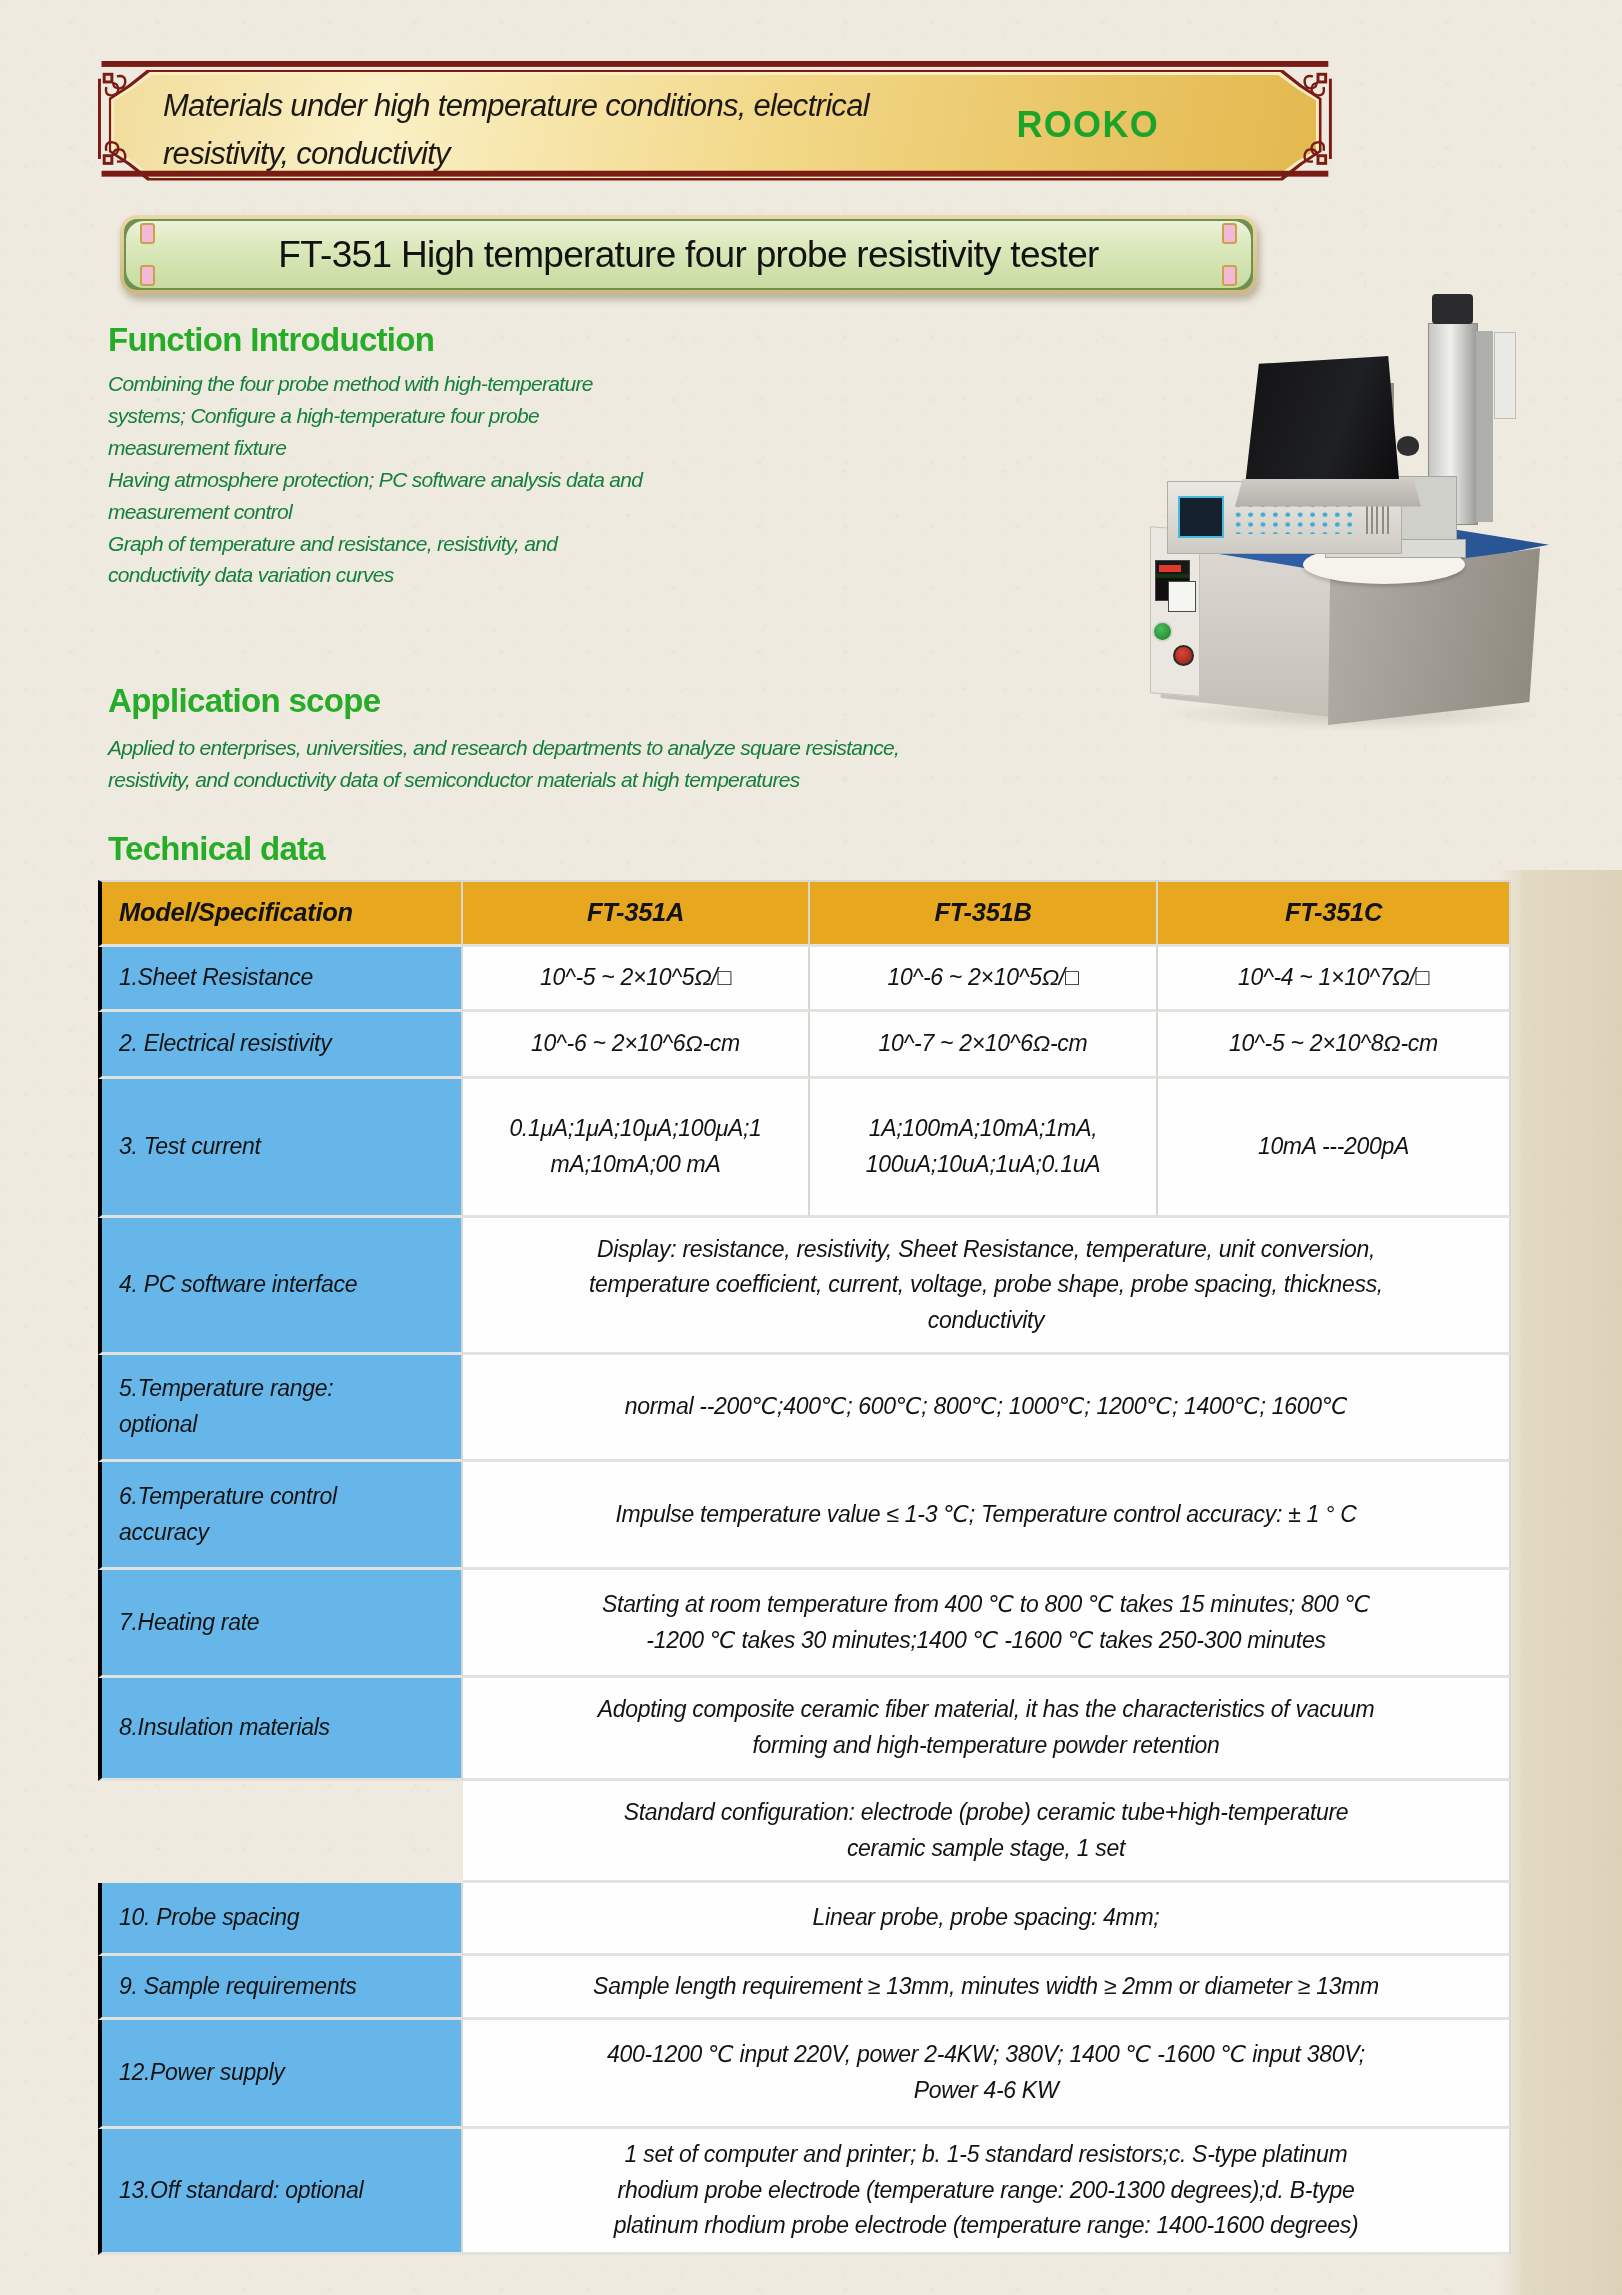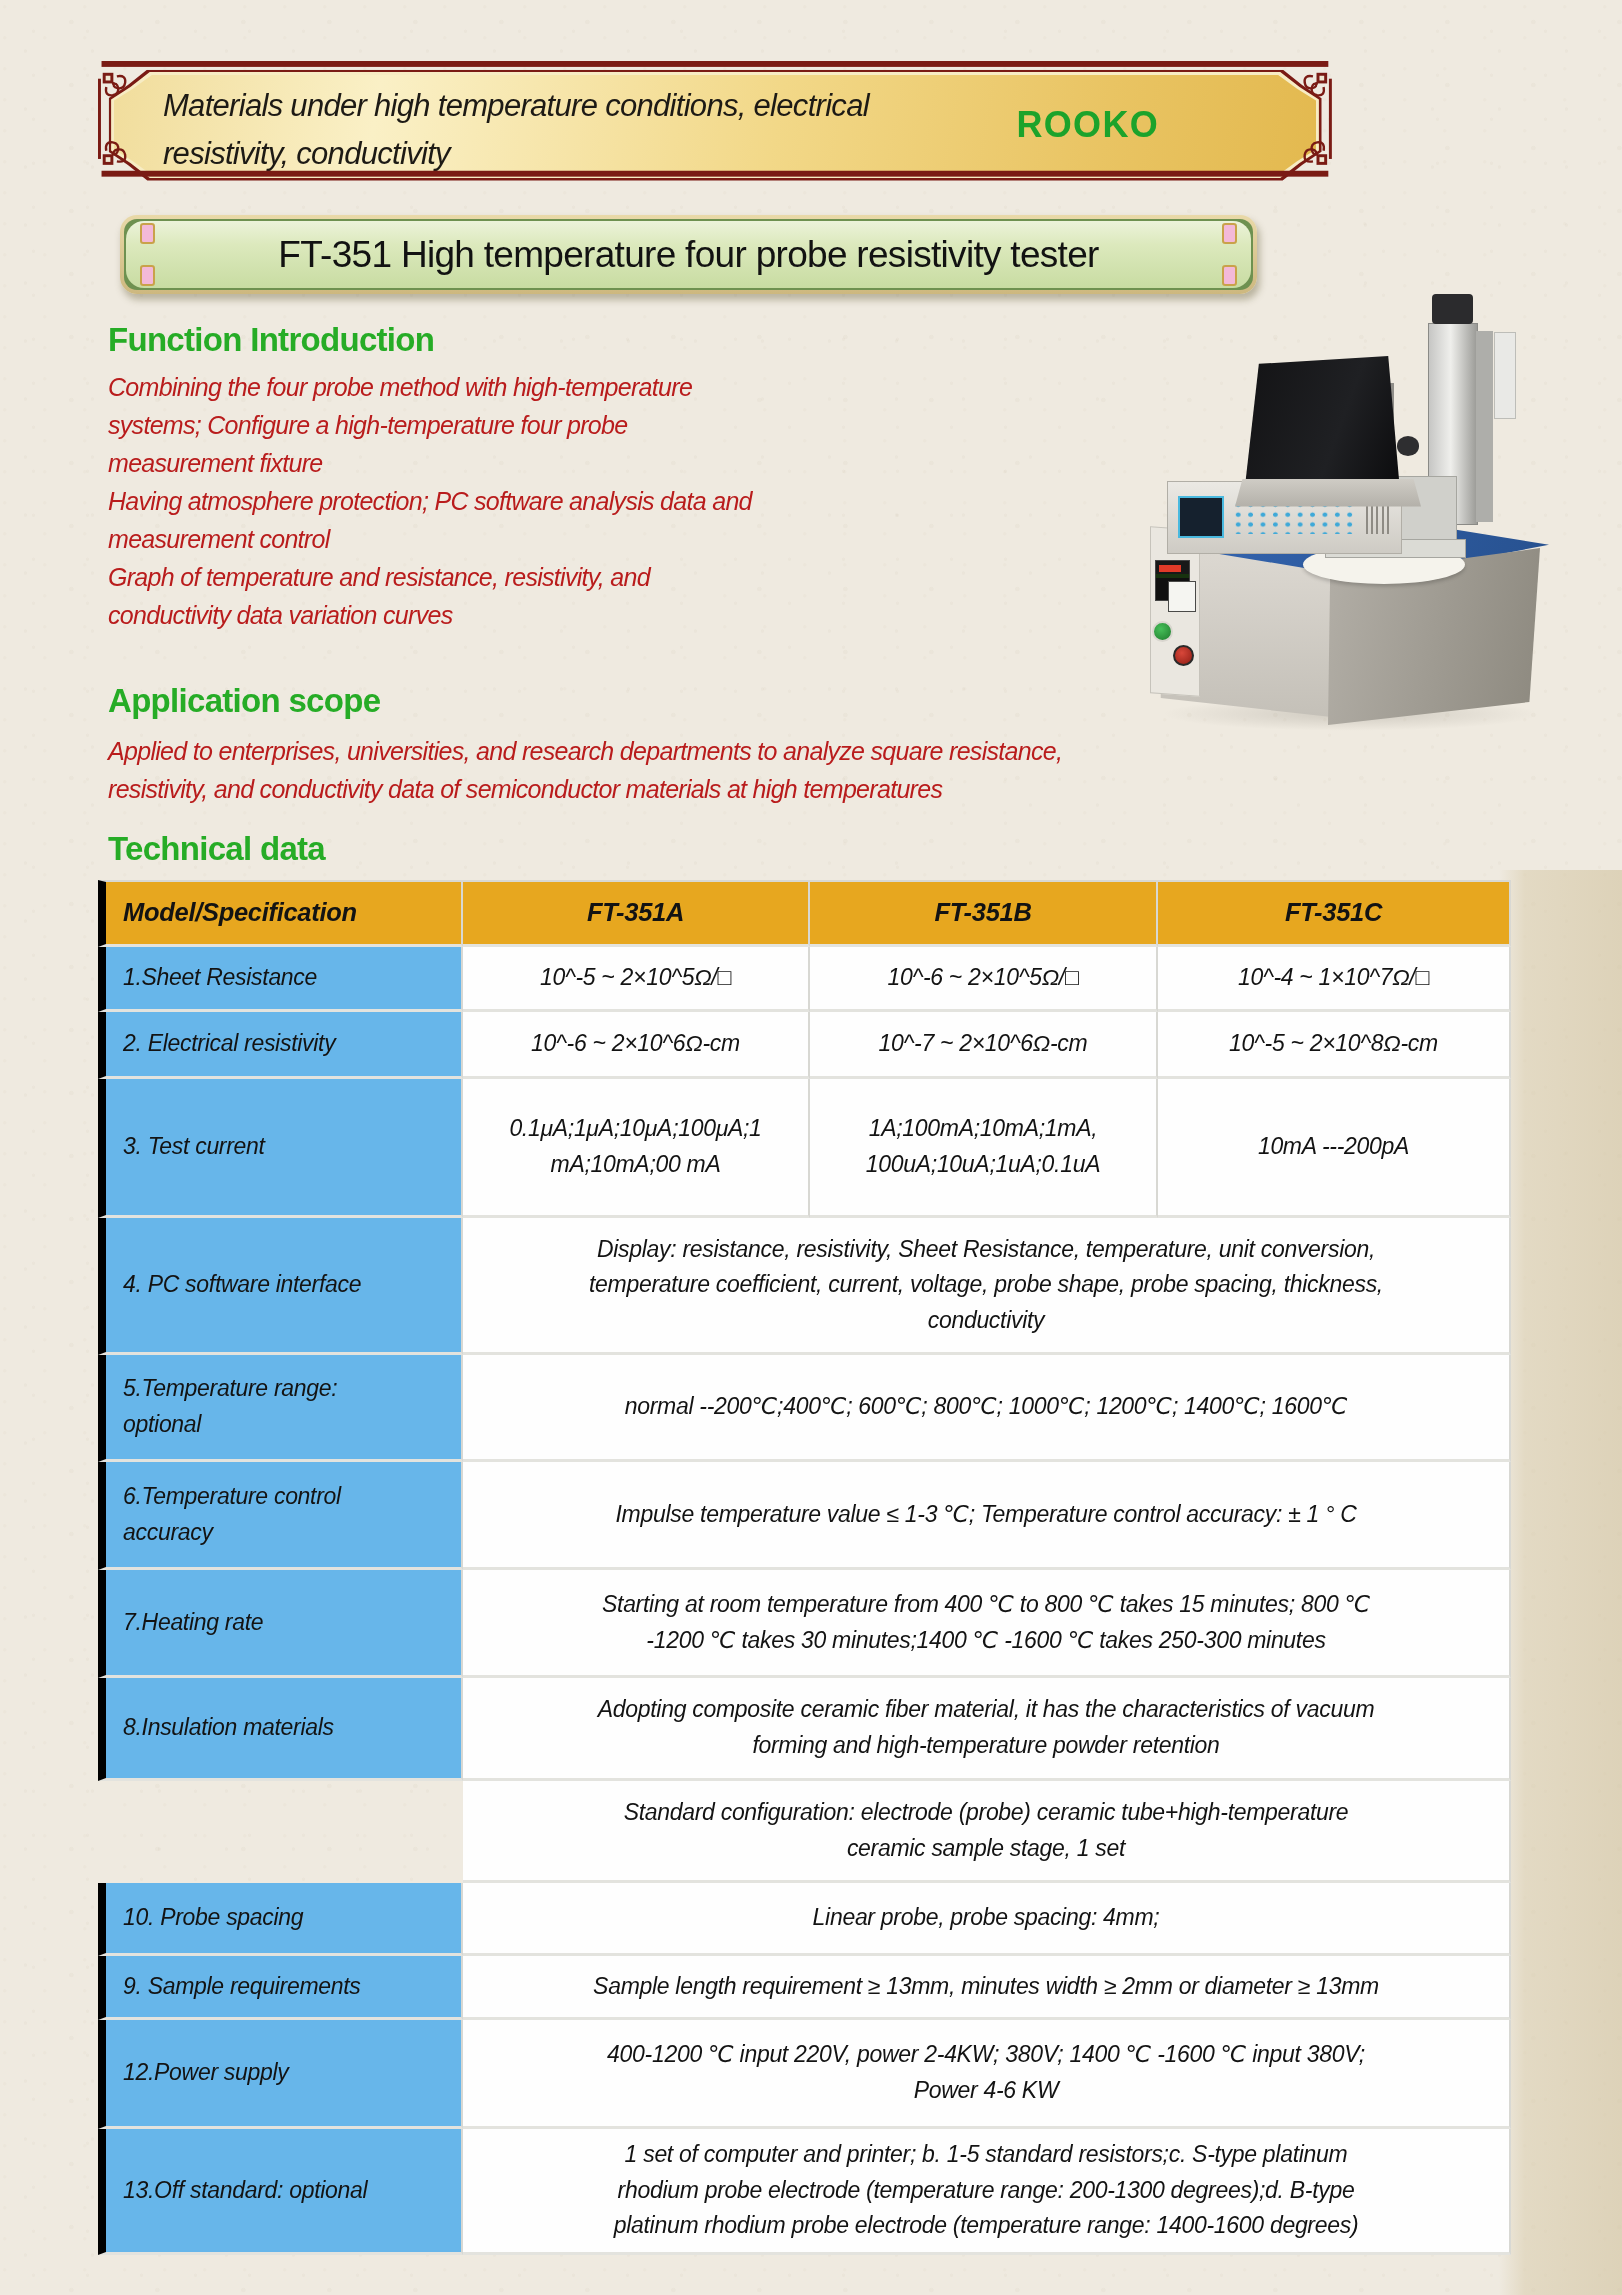--- a/index.html
+++ b/index.html
@@ -62,21 +62,21 @@
     display:flex;align-items:center;justify-content:center;
   }
   .title-text{font-size:37px;color:#121212;letter-spacing:-0.7px;font-weight:500;}
   .pin{position:absolute;width:11px;height:17px;border-radius:3.3px;background:#f3b9d8;border:2px solid #c9a24a;z-index:2;}
   .pin.tl{left:19.6px;top:7.9px;}  .pin.bl{left:19.6px;bottom:7.9px;}
   .pin.tr{right:19.6px;top:7.9px;} .pin.br{right:19.6px;bottom:7.9px;}
 
   
   .h-green{position:absolute;font-size:33px;font-weight:bold;color:#26ac26;letter-spacing:-0.7px;}
   .para{
-    position:absolute;font-style:italic;font-size:25px;line-height:1.52;color:#b91c1c;
+    position:absolute;font-style:italic;font-size:21px;line-height:1.52;color:#15803d;
     letter-spacing:-0.7px;white-space:pre-line;font-weight:500;
   }
   #fi-head{left:108px;top:321px;}
   #fi-body{left:108px;top:368px;width:1021px;}
   #as-head{left:108px;top:682px;}
   #as-body{left:108px;top:732px;width:1446px;}
   #td-head{left:108px;top:830px;}
 
   
   .photo{position:absolute;left:1109px;top:285px;width:504px;height:452px;}
@@ -120,21 +120,21 @@
   .tbl{position:absolute;left:98px;top:880px;width:1413px;font-style:italic;color:#131313;}
   .tr{display:grid;grid-template-columns:365px 347px 348px 353px;}
   .cell{
     box-sizing:border-box;display:flex;align-items:center;justify-content:center;
     text-align:center;background:#fefefe;padding:7.9px 13px;
     border-right:2px solid #d8d8d3;border-bottom:3.3px solid #e3e3de;
     font-size:23px;line-height:1.55;white-space:pre-line;letter-spacing:-0.3px;font-weight:500;
   }
   .cell.label{
     justify-content:flex-start;text-align:left;background:#67b6ea;
-    padding-left:17px;border-left:8px solid #000000;
+    padding-left:17px;border-left:4px solid #000000;
   }
   .thead .cell{background:#e7a71f;font-weight:bold;font-size:25.5px;border-top:2px solid #d8d8d3;}
   .thead .cell.label{background:#e7a71f;}
 </style>
 </head>
 <body>
 
 <div id="page">
   <div class="right-tan-band"></div>
 

